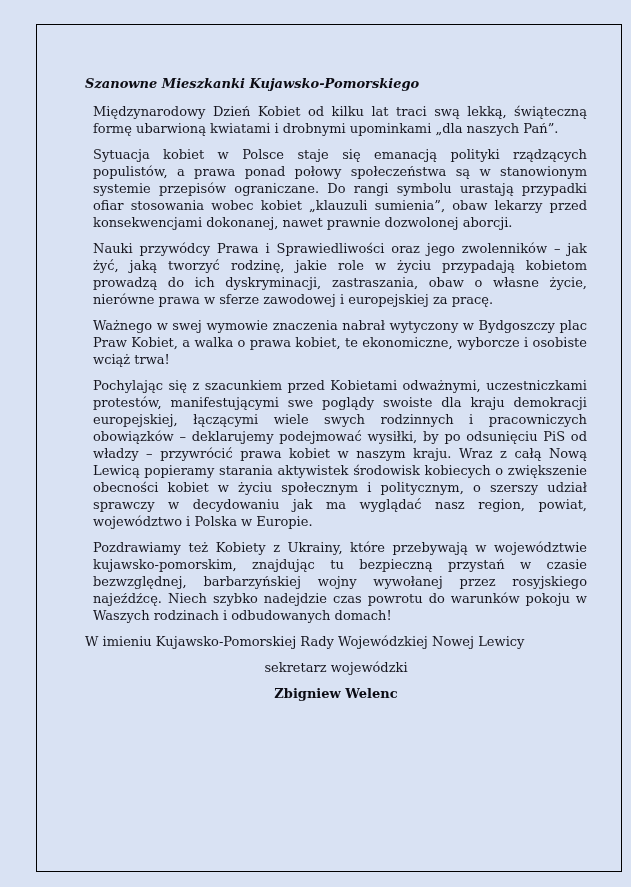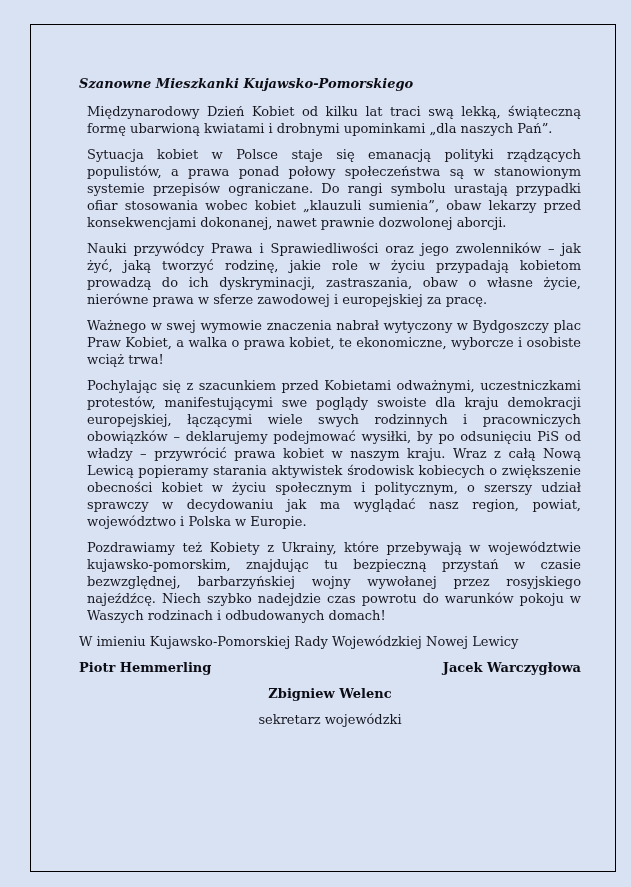--- a/index.html
+++ b/index.html
@@ -10,21 +10,21 @@
     width: 631px;
     height: 887px;
     background: #d9e2f3;
     position: relative;
     font-family: "DejaVu Serif", serif;
     color: #15151e;
     overflow: hidden;
   }
   .frame {
     position: absolute;
-    left: 30px;
+    left: 36px;
     top: 24px;
     width: 586px;
     height: 848px;
     border: 1.5px solid #000;
     box-sizing: border-box;
   }
   .content {
     box-sizing: border-box;
     padding: 50px 34px 0 48px;
     font-size: 13px;
@@ -78,23 +78,19 @@
     <p class="body-par">Ważnego w swej wymowie znaczenia nabrał wytyczony w Bydgoszczy plac Praw Kobiet, a walka o prawa kobiet, te ekonomiczne, wyborcze i osobiste wciąż trwa!</p>
 
     <p class="body-par">Pochylając się z szacunkiem przed Kobietami odważnymi, uczestniczkami protestów, manifestującymi swe poglądy swoiste dla kraju demokracji europejskiej, łączącymi wiele swych rodzinnych i pracowniczych obowiązków – deklarujemy podejmować wysiłki, by po odsunięciu PiS od władzy – przywrócić prawa kobiet w naszym kraju. Wraz z całą Nową Lewicą popieramy starania aktywistek środowisk kobiecych o zwiększenie obecności kobiet w życiu społecznym i politycznym, o szerszy udział sprawczy w decydowaniu jak ma wyglądać nasz region, powiat, województwo i Polska w Europie.</p>
 
 
     <p class="body-par">Pozdrawiamy też Kobiety z Ukrainy, które przebywają w województwie kujawsko-pomorskim, znajdując tu bezpieczną przystań w czasie bezwzględnej, barbarzyńskiej wojny wywołanej przez rosyjskiego najeźdźcę. Niech szybko nadejdzie czas powrotu do warunków pokoju w Waszych rodzinach i odbudowanych domach!</p>
 
     <p class="closing-line">W imieniu Kujawsko-Pomorskiej Rady Wojewódzkiej Nowej Lewicy</p>
 
 
-    <div class="names-row">
-      <span>Piotr Hemmerling</span>
-      <span>Jacek Warczygłowa</span>
-    </div>
+
+    <div class="centered">sekretarz wojewódzki</div>
 
     <div class="centered bold">Zbigniew Welenc</div>
-
-    <div class="centered">sekretarz wojewódzki</div>
 
   </div>
 </div>
 
 </body></html>

